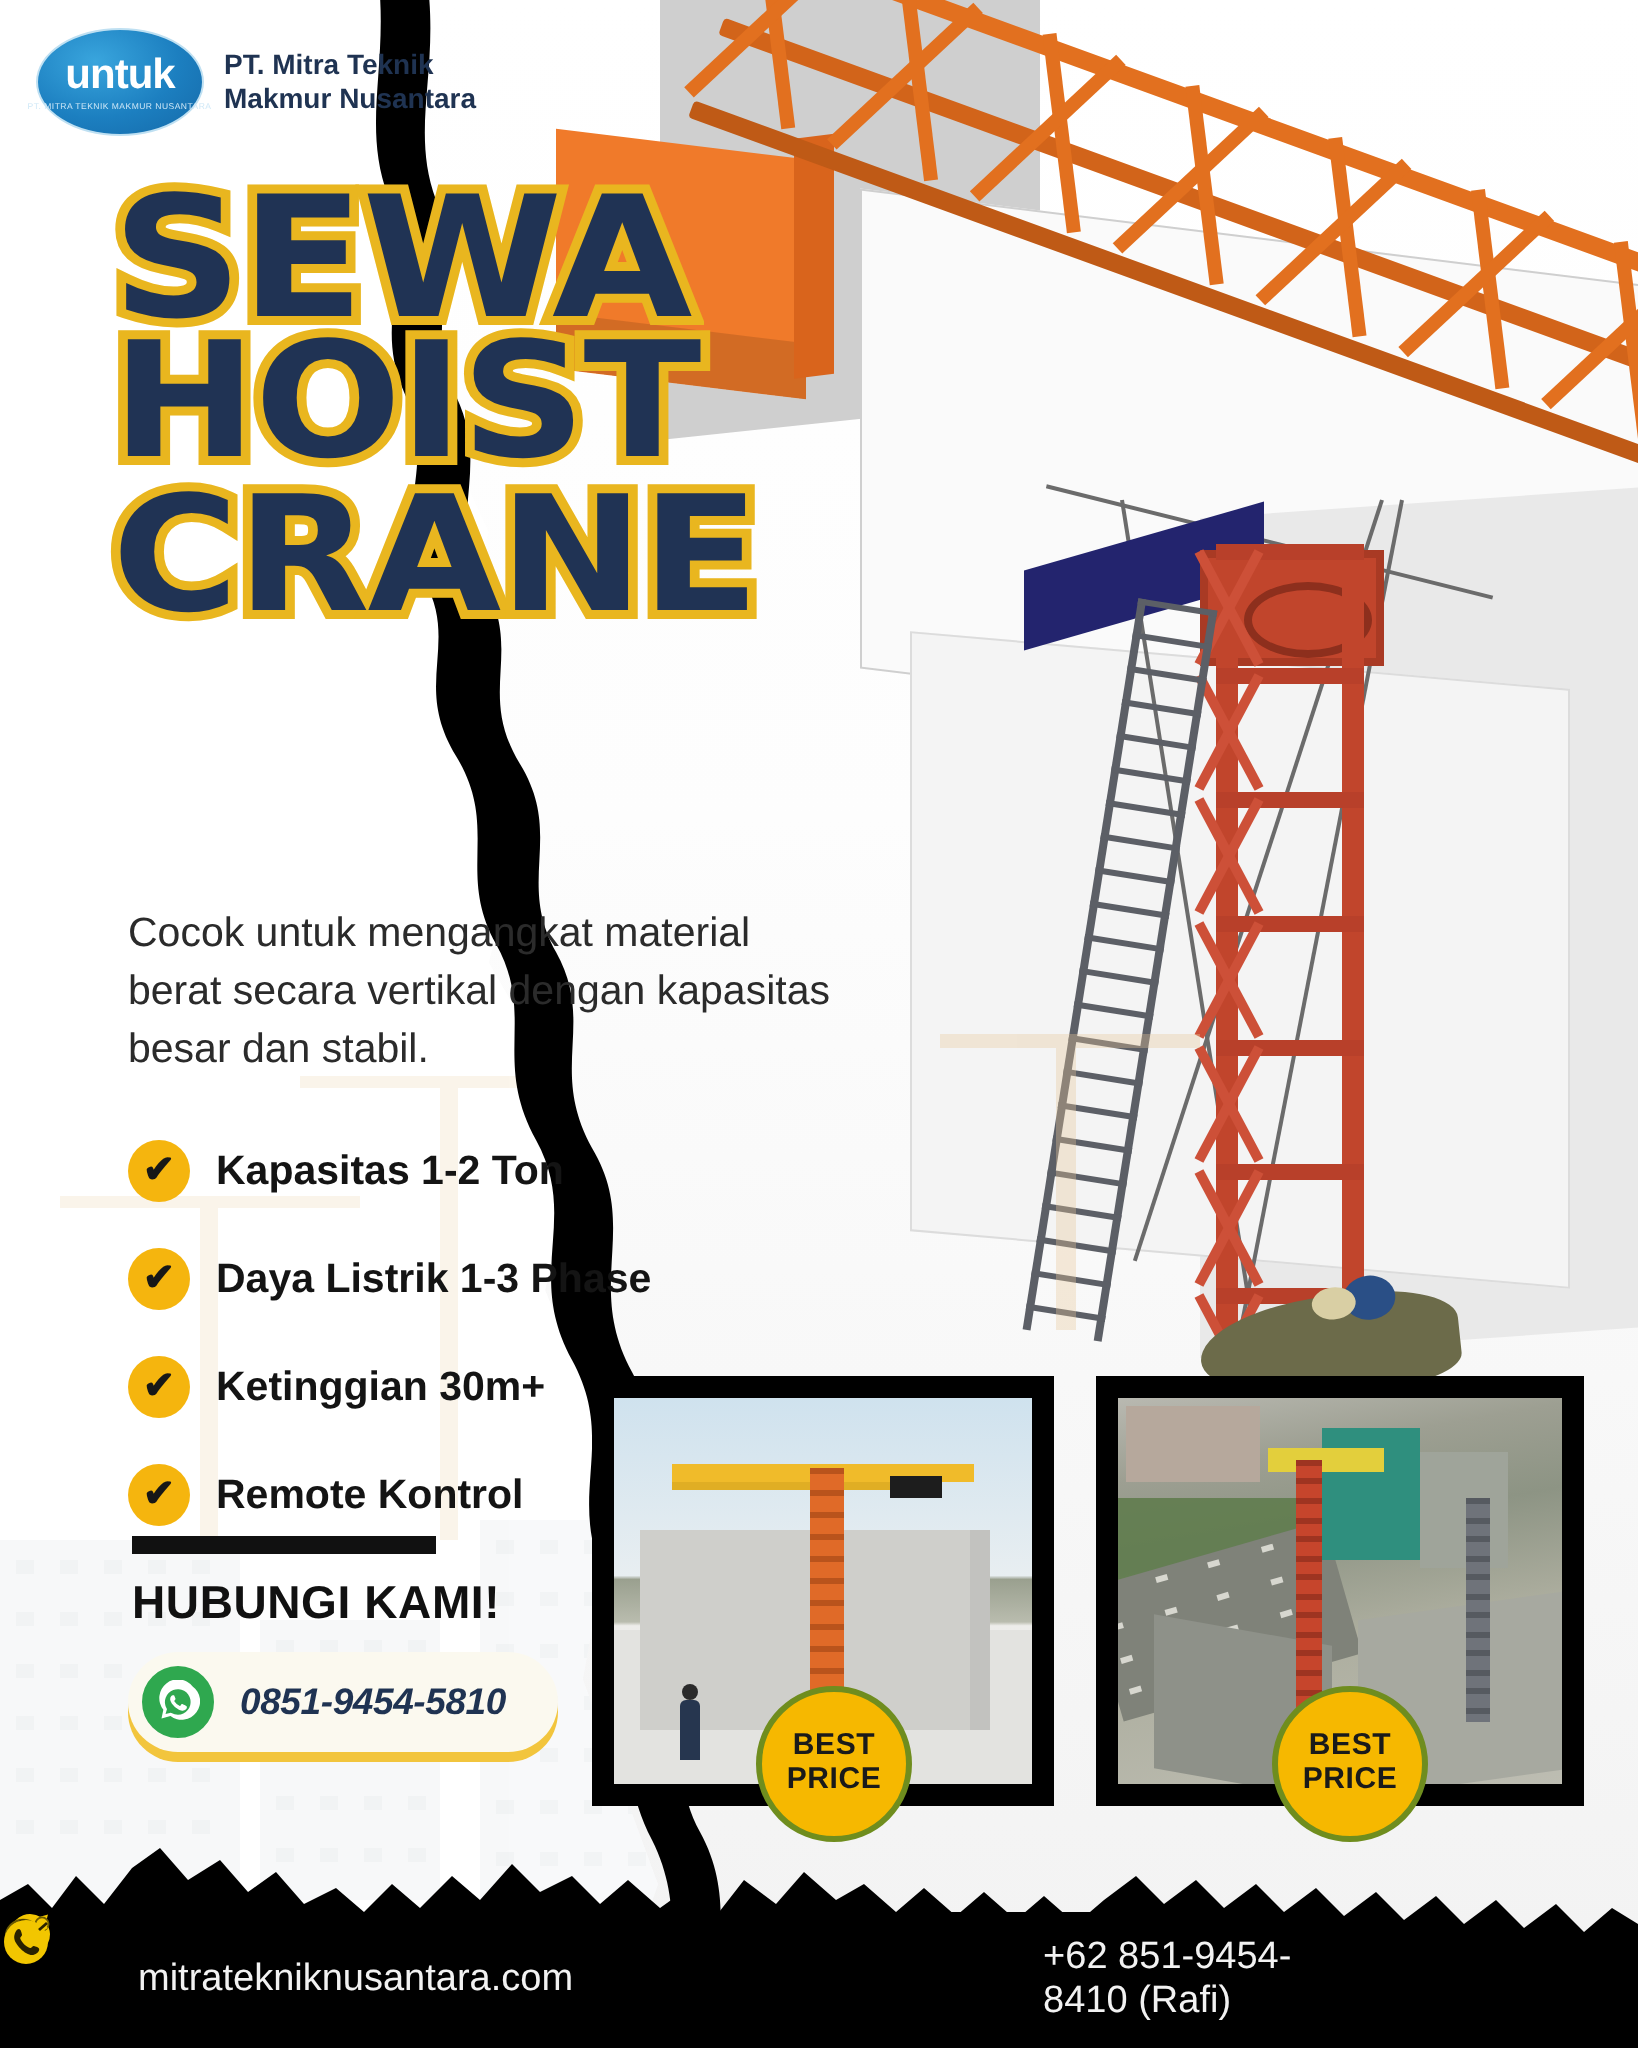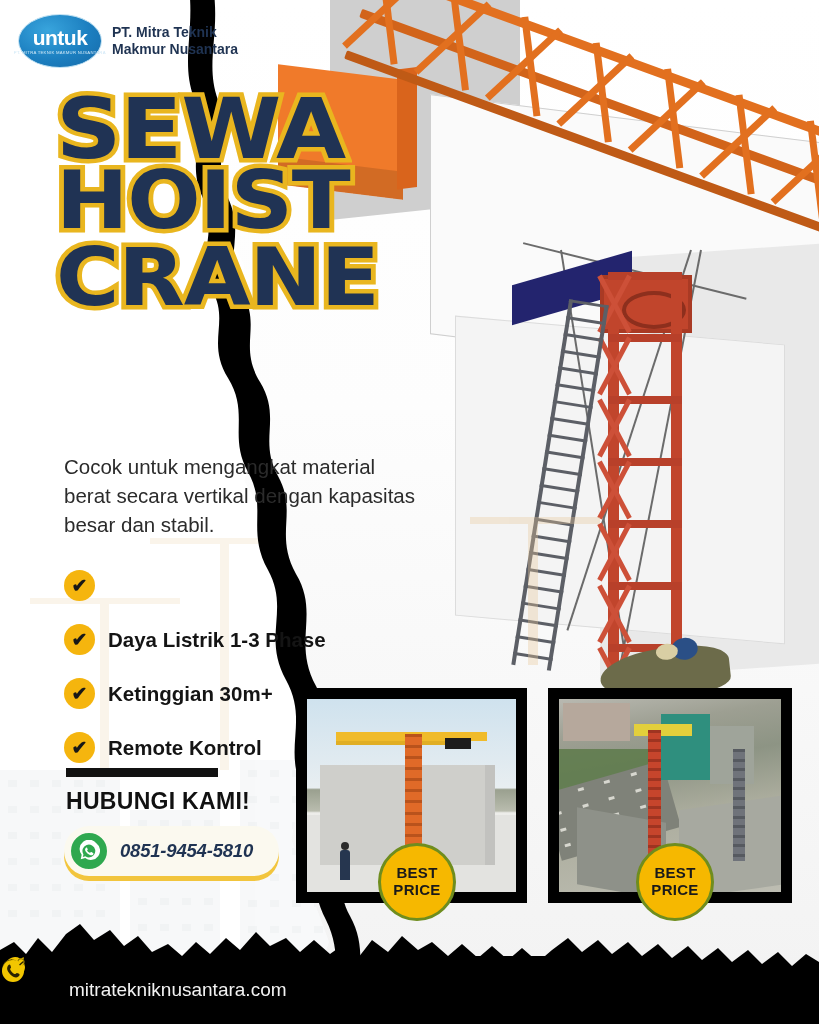--- a/index.html
+++ b/index.html
@@ -494,20 +494,21 @@
     <div class="hl l1">SEWA</div>
     <div class="hl l2">HOIST</div>
     <div class="hl l3">CRANE</div>
   </div>
 
   <div class="subtitle">Cocok untuk mengangkat material berat secara vertikal dengan kapasitas besar dan stabil.</div>
 
   <div class="features" id="features">
       <div class="feat">
         <span class="check">✔</span>
+        <span class="feat-label">Kapasitas 1-2 Ton</span>
       </div>
       <div class="feat">
         <span class="check">✔</span>
         <span class="feat-label">Daya Listrik 1-3 Phase</span>
       </div>
       <div class="feat">
         <span class="check">✔</span>
         <span class="feat-label">Ketinggian 30m+</span>
       </div>
       <div class="feat">
@@ -648,17 +649,18 @@
       </div>
       <div class="f-item tel">
         <span class="f-icon">
           <svg viewBox="0 0 28 28" width="28" height="28">
             <circle cx="13" cy="15" r="11" fill="#f2c600"></circle>
             <path d="M9.5 8.5c.9 0 1.3 2 1.5 2.7.2.7-.8 1.2-.9 1.7-.1.5 1 2.4 2.2 3.5 1.2 1.1 2.6 1.8 3.1 1.6.5-.2.9-1.2 1.6-1 .7.2 2.6.7 2.6 1.6 0 1.6-2 2.9-3.6 2.9-3.2 0-8.9-5.4-8.9-8.8 0-1.6 1-4.2 2.4-4.2z" fill="#2a2200"></path>
             <path d="M19 4l5 4-5 3z" fill="#f2c600"></path>
             <path d="M23.5 5.5l-4 3.5" stroke="#2a2200" stroke-width="1.4" fill="none"></path>
           </svg>
         </span>
+        <span>+62 851-9454-8410 (Rafi)</span>
       </div>
     </div>
   </div>
 
 </div>
 
 </body></html>

